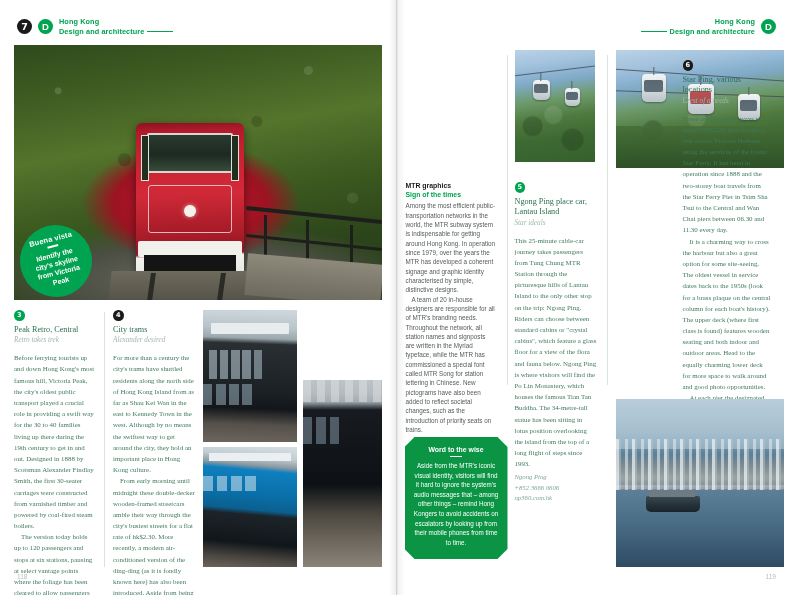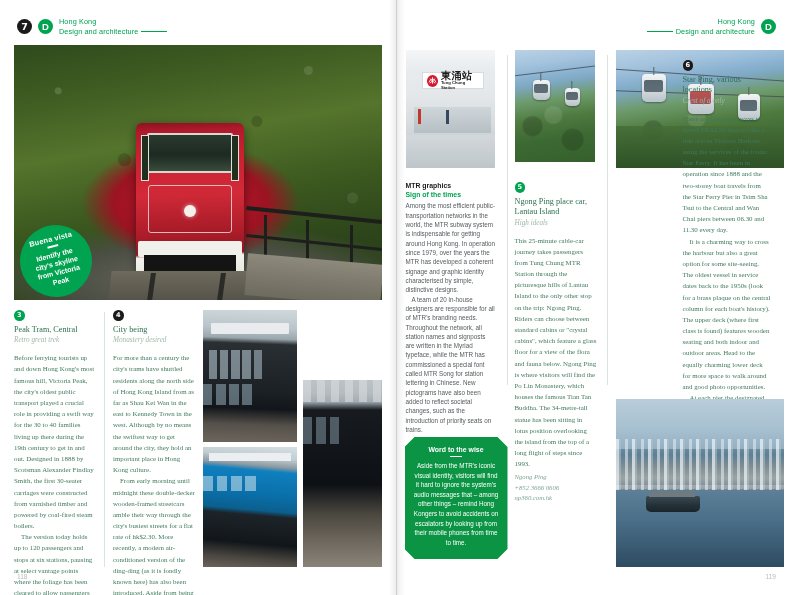--- a/index.html
+++ b/index.html
@@ -25,21 +25,21 @@
   .chap-num {
     width: 15px; height: 15px; border-radius: 50%; background: #1a1a1a; color: #fff;
     font-size: 9.5px; font-weight: bold; display: flex; align-items: center; justify-content: center;
     font-family: "DejaVu Sans", sans-serif; line-height: 1;
   }
   .sec-badge {
     width: 15px; height: 15px; border-radius: 50%; background: #00a350; color: #fff;
     font-size: 9.5px; font-weight: bold; display: flex; align-items: center; justify-content: center;
     line-height: 1;
   }
-  .hdr-txt { color: #00a350; font-size: 7.3px; font-weight: normal; line-height: 1.32; letter-spacing: .1px; }
+  .hdr-txt { color: #00a350; font-size: 7.3px; font-weight: bold; line-height: 1.32; letter-spacing: .1px; }
   .hdr-txt .l1 { display: block; }
   .hdr-txt .l2 { display: block; white-space: nowrap; }
   .hdr-rule { display: inline-block; width: 26px; height: 1.1px; background: #00a350; vertical-align: middle; margin: 0 0 1px 3px; }
   .hdr-rule.pre { margin: 0 3px 1px 0; }
   .hdr.right .hdr-txt { text-align: right; }
 
   
   .photo { position: absolute; overflow: hidden; background: #ddd; }
   .photo .ph { position: absolute; inset: 0; }
 
@@ -194,35 +194,35 @@
     </div>
 
     <div class="circ-note" style="left:20px; top:225px;">
       <div class="circ-kicker">Buena vista</div>
       <div class="circ-rule"></div>
       <div class="circ-body">Identify the city's skyline from Victoria Peak</div>
     </div>
 
     <div class="col" style="left:14px; top:310px; width:82px;">
       <div class="num-badge">3</div>
-      <div class="ent-title">Peak Tram, Central</div>
-      <div class="ent-sub">Retro great trek</div>
+      <div class="ent-title">Peak Retro, Central</div>
+      <div class="ent-sub">Retro takes trek</div>
       <div class="body">
         <p>Before ferrying tourists up and down Hong Kong's most famous hill, Victoria Peak, the city's oldest public transport played a crucial role in providing a swift way for the 30 to 40 families living up there during the 19th century to get in and out. Designed in 1888 by Scotsman Alexander Findlay Smith, the first 30-seater carriages were constructed from varnished timber and powered by coal-fired steam boilers.</p>
         <p>The version today holds up to 120 passengers and stops at six stations, pausing at select vantage points where the foliage has been cleared to allow passengers to take snapshots of the breathtaking vista. The vehicle retains its signature steep three angled against it as it travels upest, creating an optical illusion of buildings tilting towards the peak.</p>
       </div>
 
     </div>
 
     <div class="vrule" style="left:104px; top:312px; height:255px;"></div>
 
     <div class="col" style="left:113px; top:310px; width:82px;">
       <div class="num-badge dark">4</div>
-      <div class="ent-title">City being</div>
-      <div class="ent-sub">Monastery desired</div>
+      <div class="ent-title">City trams</div>
+      <div class="ent-sub">Alexander desired</div>
       <div class="body">
         <p>For more than a century the city's trams have shuttled residents along the north side of Hong Kong Island from as far as Shau Kei Wan in the east to Kennedy Town in the west. Although by no means the swiftest way to get around the city, they hold an important place in Hong Kong culture.</p>
         <p>From early morning until midnight these double-decker wooden-framed streetcars amble their way through the city's busiest streets for a flat rate of hk$2.30. More recently, a modern air-conditioned version of the ding-ding (as it is fondly known here) has also been introduced. Aside from being a charming way to get from one place to another they're a great way to tour Hong Kong's sometimes haphazard streets. Try to grab a top-deck seat for the best views. There are even some older trams that you can rent for the evening and dine in.</p>
       </div>
 
     </div>
 
     <div class="photo" style="left:203px; top:310px; width:94px; height:132px;">
       <div class="ph px-tramA"></div>
       <div class="px-tramA-win"></div>
@@ -248,39 +248,20 @@
   <div class="page right">
 
     <div class="hdr right">
       <div class="hdr-txt">
         <span class="l1">Hong Kong</span>
         <span class="l2"><span class="hdr-rule pre"></span><span>Design and architecture</span></span>
       </div>
       <div class="sec-badge">D</div>
     </div>
 
-    <div class="photo" style="left:9px; top:50px; width:89px; height:118px;">
-      <div class="ph px-mtrstation"></div>
-      <div style="position:absolute; left:0; right:0; top:0; height:20%; background:linear-gradient(180deg,#f4f6f7,#e6eaec);"></div>
-      <div class="mtr-sign" style="left:16px; top:22px; width:62px; height:17px;">
-        <div class="mtr-logo">
-          <svg width="9" height="9" viewBox="0 0 10 10">
-              <path d="M1.3 7 C2.2 2.5, 7.8 2.5, 8.7 7 M5 1.4 L5 8.6 M2 3 L8 8 M8 3 L2 8" stroke="#fff" stroke-width="1" fill="none"></path>
-            </svg>
-        </div>
-        <div>
-          <div class="mtr-cn">東涌站</div>
-          <div class="mtr-en">Tung Chung Station</div>
-        </div>
-      </div>
-      <div style="position:absolute; left:10%; right:4%; top:48%; height:22%; background:linear-gradient(180deg,#cfd6da,#b6bfc4);"></div>
-      <div style="position:absolute; left:14%; top:50%; width:3px; height:13%; background:#c0392b;"></div>
-      <div style="position:absolute; left:46%; top:51%; width:3px; height:12%; background:#34495e;"></div>
-      <div style="position:absolute; left:0; right:0; bottom:0; height:28%; background:linear-gradient(180deg,#d2d8db,#bfc6ca);"></div>
-    </div>
 
     <div class="sidebar" style="left:9px; top:182px; width:90px;">
       <div class="sb-title">MTR graphics</div>
       <div class="sb-sub">Sign of the times</div>
       <div class="sb-body">
         <p>Among the most efficient public-transportation networks in the world, the MTR subway system is indispensable for getting around Hong Kong. In operation since 1979, over the years the MTR has developed a coherent signage and graphic identity characterised by simple, distinctive designs.</p>
         <p>A team of 20 in-house designers are responsible for all of MTR's branding needs. Throughout the network, all station names and signposts are written in the Myriad typeface, while the MTR has commissioned a special font called MTR Song for station lettering in Chinese. New pictograms have also been added to reflect societal changes, such as the introduction of priority seats on trains.</p>
       </div>
     </div>
 
@@ -289,21 +270,21 @@
       <div class="wtw-title">Word to the wise</div>
       <div class="wtw-rule"></div>
       <div class="wtw-body">Aside from the MTR's iconic visual identity, visitors will find it hard to ignore the system's audio messages that – among other things – remind Hong Kongers to avoid accidents on escalators by looking up from their mobile phones from time to time.</div>
     </div>
 
     <div class="vrule" style="left:110px; top:55px; height:330px;"></div>
 
     <div class="col" style="left:118px; top:182px; width:82px;">
       <div class="num-badge">5</div>
       <div class="ent-title">Ngong Ping place car, Lantau Island</div>
-      <div class="ent-sub">High ideals</div>
+      <div class="ent-sub">Star ideals</div>
       <div class="body">
         <p>This 25-minute cable-car journey takes passengers from Tung Chung MTR Station through the picturesque hills of Lantau Island to the only other stop on the trip: Ngong Ping. Riders can choose between standard cabins or "crystal cabins", which feature a glass floor for a view of the flora and fauna below. Ngong Ping is where visitors will find the Po Lin Monastery, which houses the famous Tian Tan Buddha. The 34-metre-tall statue has been sitting in lotus position overlooking the island from the top of a long flight of steps since 1993.</p>
       </div>
       <div class="contact">
         <div>Ngong Ping</div>
         <div>+852 3666 0606</div>
         <div>np360.com.hk</div>
       </div>
     </div>
 
@@ -334,21 +315,21 @@
         </div>
       <div class="cabin" style="left:122px; top:44px; width:22px; height:26px;">
           <span class="hook"></span>
         </div>
       <div style="position:absolute; left:0; right:0; bottom:0; height:36%; background:linear-gradient(180deg, rgba(70,110,55,.85), rgba(45,80,38,.95));"></div>
     </div>
 
     <div class="col" style="left:286px; top:60px; width:88px;">
       <div class="num-badge dark">6</div>
       <div class="ent-title">Star Ping, various locations</div>
-      <div class="ent-sub">Crest of a only</div>
+      <div class="ent-sub">Crest of a needs</div>
       <div class="body">
         <p>There are few better ways to spend HK$2.50 than to take a ride across Victoria Harbour using the services of the iconic Star Ferry. It has been in operation since 1888 and the two-storey boat travels from the Star Ferry Pier in Tsim Sha Tsui to the Central and Wan Chai piers between 06.30 and 11.30 every day.</p>
         <p>It is a charming way to cross the harbour but also a great option for some site-seeing. The oldest vessel in service dates back to the 1950s (look for a brass plaque on the central column for each boat's history). The upper deck (where first class is found) features wooden seating and both indoor and outdoor areas. Head to the equally charming lower deck for more space to walk around and good photo opportunities.</p>
         <p>At each pier the designated Star Ferry attendants are dressed in navy sailors' uniforms and welcome in each boat. On one of the ferries – the Shining Star – harbour tours can be booked. Should the need arise, it is also possible to hire various ferries for private events.</p>
       </div>
       <div class="contact">
         <div>Star Ferry Pier, Central Pier</div>
         <div>and Wan Chai Ferry Pier</div>
         <div>+852 2367 7065</div>
         <div>starferry.com.hk</div>

